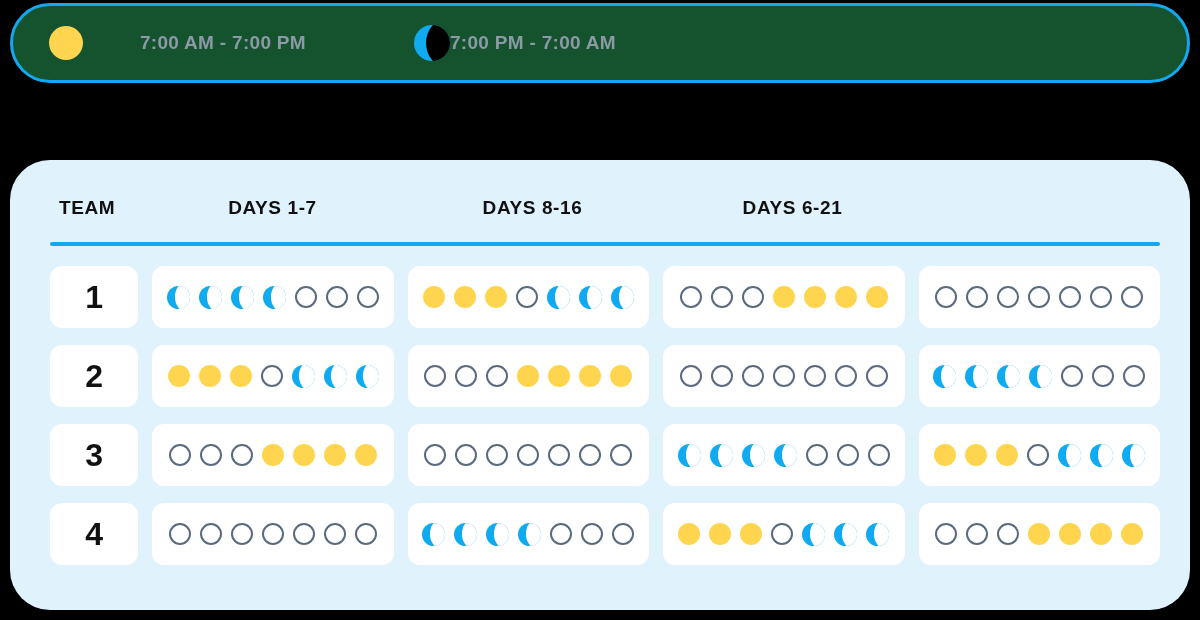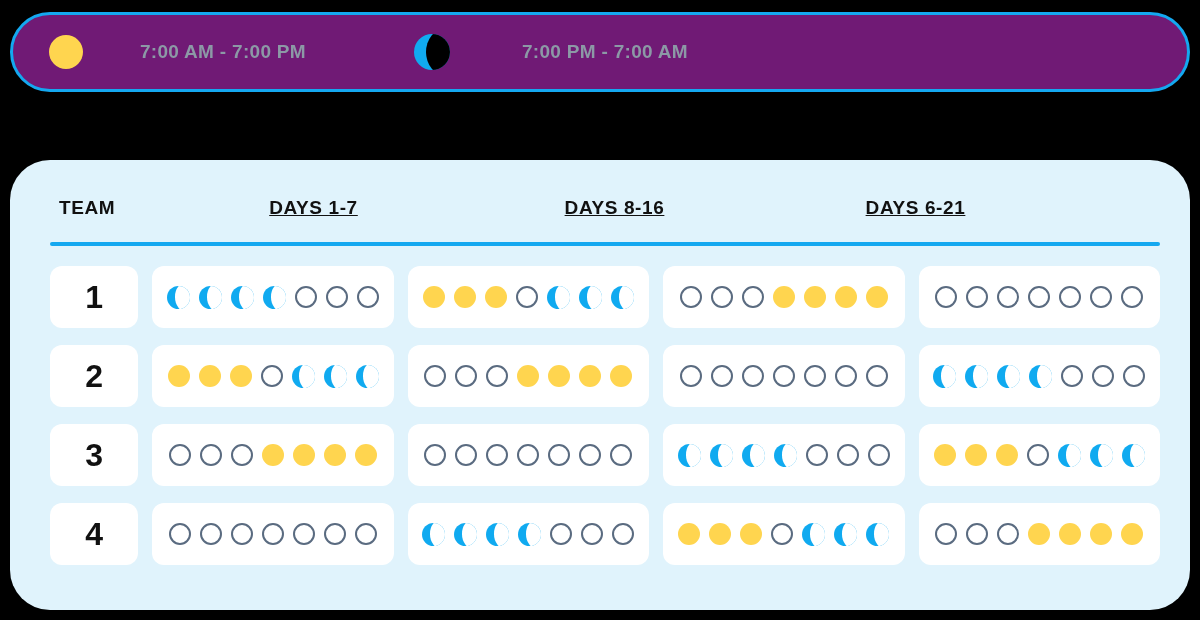--- a/index.html
+++ b/index.html
@@ -17,26 +17,26 @@
     position: relative;
     width: 1200px;
     height: 620px;
     background: #000000;
   }
 
   
   .legend-bar {
     position: absolute;
     left: 10px;
-    top: 12px;
+    top: 3px;
     width: 1180px;
     height: 80px;
     border: 3px solid #14A8F0;
     border-radius: 40px;
-    background: #701a75;
+    background: #14532d;
     display: flex;
     align-items: center;
   }
 
   .legend-item {
     display: flex;
     align-items: center;
     height: 100%;
   }
 
@@ -46,21 +46,21 @@
 
   .legend-label {
     font-size: 19px;
     font-weight: bold;
     color: #8C99A6;
     letter-spacing: 0.3px;
     white-space: nowrap;
   }
 
   .legend-item.day .legend-label   { margin-left: 57px; }
-  .legend-item.night .legend-label { margin-left: 72px; }
+  .legend-item.night .legend-label { }
   .legend-item.off .legend-label   { margin-left: 60px; }
 
   
   .icon {
     display: inline-block;
     position: relative;
     flex: 0 0 auto;
   }
 
   
@@ -116,39 +116,37 @@
     top: 0;
     width: 1110px;
   }
 
   
   .thead {
     display: flex;
     align-items: center;
     height: 78px;
     padding-top: 18px;
-    gap: 41px;
   }
 
   .th {
     font-size: 19px;
     font-weight: bold;
     color: #111111;
     letter-spacing: 0.6px;
     text-align: center;
   }
   .th.team-col {
     width: 90px;
     text-align: left;
     padding-left: 9px;
   }
   .th.week-col {
     width: 255px;
     margin-left: 5px;
-    text-decoration: underline;
   }
 
   .divider {
     height: 4px;
     background: #14A8F0;
     border-radius: 2px;
     width: 1110px;
     margin-top: 4px;
   }
 

